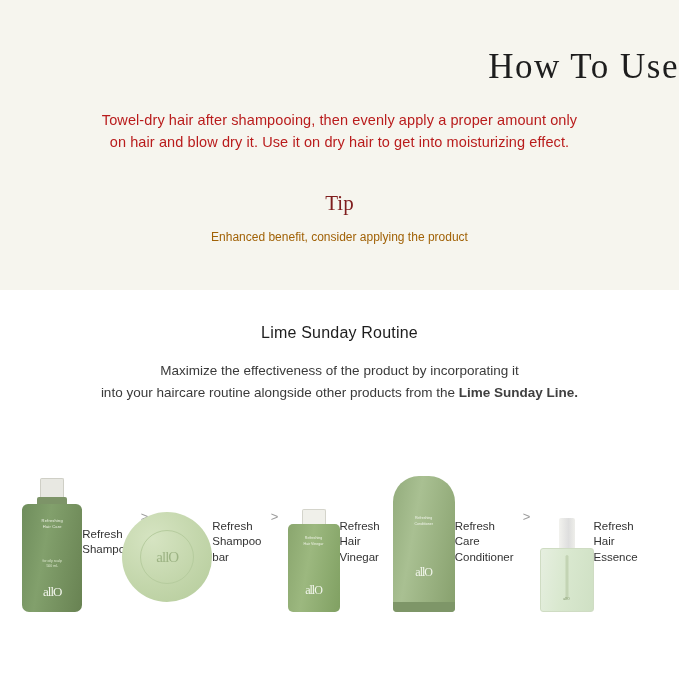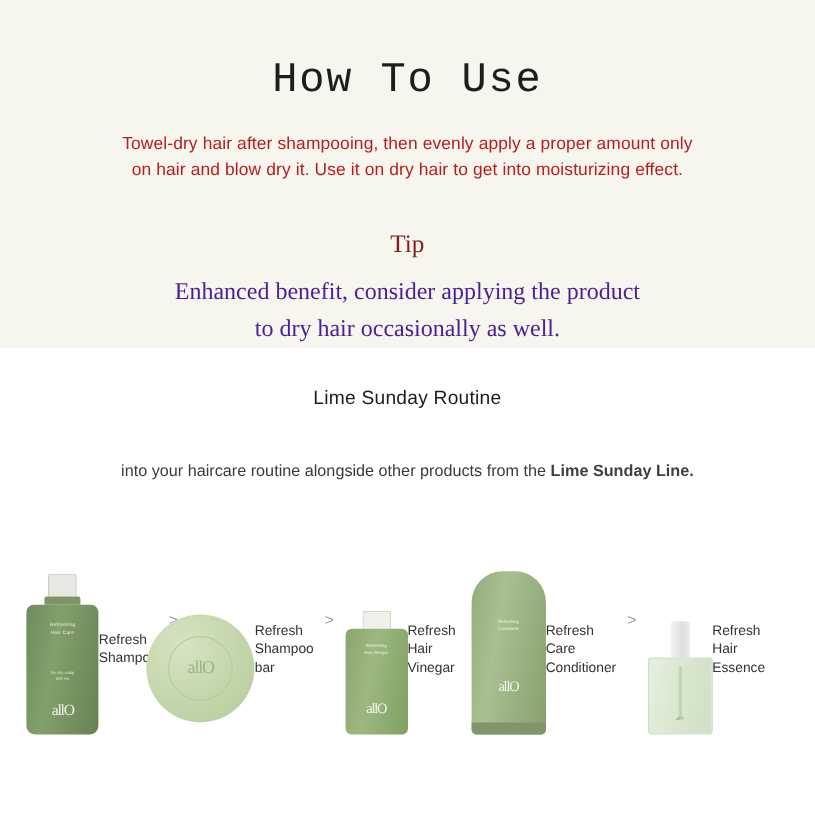--- a/index.html
+++ b/index.html
@@ -23,50 +23,50 @@
   
   .howto {
     background: #f6f5ee;
     width: 100%;
     height: 290px;
     box-sizing: border-box;
     padding-top: 48px;
     text-align: center;
   }
   .howto-title {
-    font-family: Liberation Mono, monospace;
+    font-family: Liberation Serif, serif;
     font-size: 35px;
     letter-spacing: 1.5px;
     color: #1d1d1d;
     font-weight: 400;
     margin: 0 0 22px 0;
     line-height: 1.1;
+    text-align: right;
   }
   .howto-body {
     font-size: 14.5px;
     line-height: 1.55;
     color: #b91c1c;
     margin: 0 auto;
     max-width: 500px;
     letter-spacing: 0.1px;
   }
   .tip-title {
     font-family: "Liberation Serif", serif;
     font-size: 21px;
     color: #7f1d1d;
     margin: 38px 0 12px 0;
     font-weight: 400;
   }
   .tip-body {
-    font-size: 20px;
+    font-size: 12px;
     line-height: 1.55;
-    color: #4c1d95;
+    color: #a16207;
     margin: 0 auto;
     max-width: 460px;
-    font-family: Liberation Serif, serif;
   }
 
   
   .routine {
     background: #ffffff;
     width: 100%;
     box-sizing: border-box;
     padding-top: 34px;
     text-align: center;
   }
@@ -311,28 +311,27 @@
 
   <section class="howto">
     <h1 class="howto-title">How To Use</h1>
     <p class="howto-body">
       <span>Towel-dry hair after shampooing, then evenly apply a proper amount only</span><br>
       <span>on hair and blow dry it. Use it on dry hair to get into moisturizing effect.</span>
     </p>
     <h2 class="tip-title">Tip</h2>
     <p class="tip-body">
       <span>Enhanced benefit, consider applying the product</span><br>
-      <span>to dry hair occasionally as well.</span>
     </p>
   </section>
 
   <section class="routine">
     <h2 class="routine-title">Lime Sunday Routine</h2>
     <p class="routine-body">
-      <br>
+      <span>Maximize the effectiveness of the product by incorporating it</span><br>
       <span>into your haircare routine alongside other products from the </span><span class="accent">Lime Sunday Line.</span>
     </p>
 
     <div class="strip">
 
       <div class="prod">
         <div class="art">
           <div>
             <div class="b1-cap"></div>
             <div class="b1-neck"></div>

